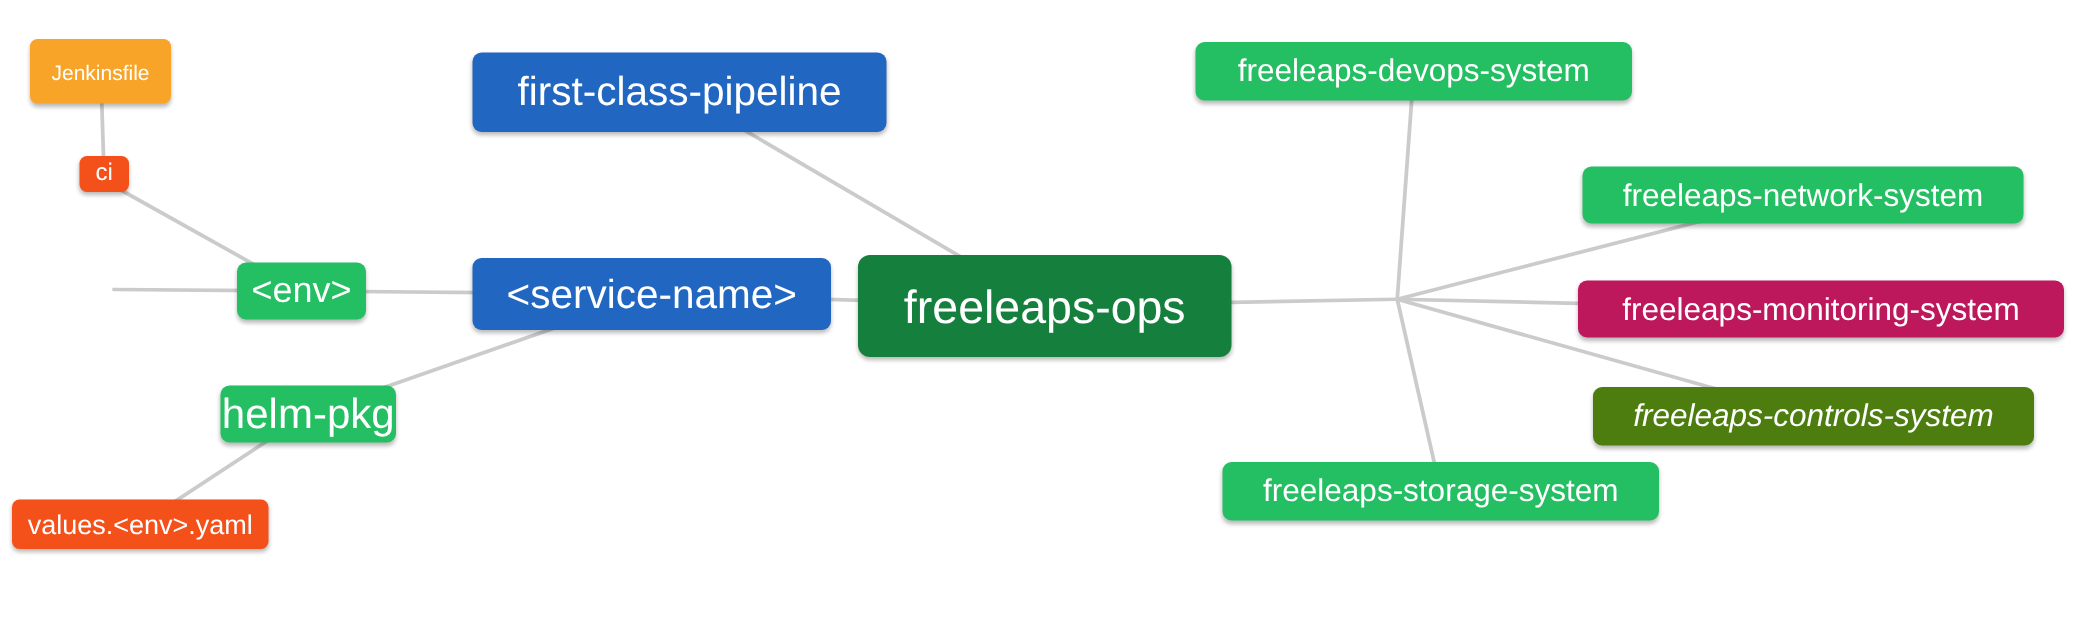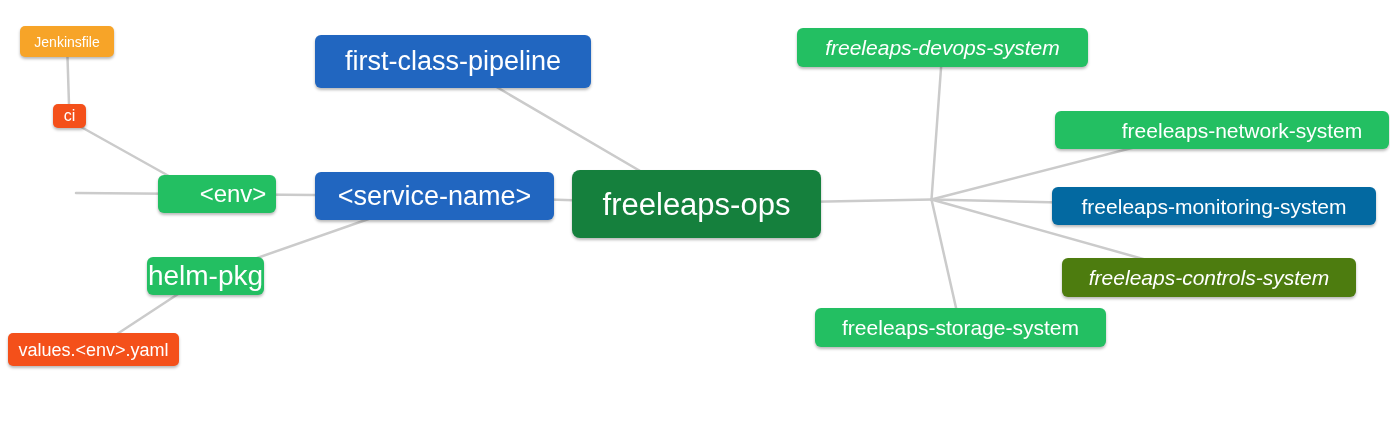--- a/index.html
+++ b/index.html
@@ -29,24 +29,24 @@
     justify-content: center;
     color: #ffffff;
     border-radius: 6px;
     box-shadow: 0 2px 3px rgba(0,0,0,0.28);
     white-space: nowrap;
     cursor: default;
     line-height: 1;
     user-select: none;
   }
   
-  .n-jenkinsfile { left: 20px;  top: 26px;  width: 94px;  height: 31px; font-size: 14px; border-radius: 5px; }
+  .n-jenkinsfile { left: 20px;  top: 26px;  width: 94px;  height: 43px; font-size: 14px; border-radius: 5px; }
   .n-ci          { left: 53px;  top: 104px; width: 33px;  height: 24px; font-size: 16px; border-radius: 5px; }
   .n-argo        { left: 31px;  top: 176px; width: 90px;  height: 34px; font-size: 19px; border-radius: 5px; }
-  .n-env         { left: 158px; top: 175px; width: 86px;  height: 38px; font-size: 24px; padding-left: 32px; }
+  .n-env         { left: 158px; top: 175px; width: 86px;  height: 38px; font-size: 24px; }
   .n-helm        { left: 147px; top: 257px; width: 117px; height: 38px; font-size: 28px; }
   .n-values      { left: 8px;   top: 333px; width: 171px; height: 33px; font-size: 18px; border-radius: 5px; }
   .n-fcp         { left: 315px; top: 35px;  width: 276px; height: 53px; font-size: 27px; }
   .n-service     { left: 315px; top: 172px; width: 239px; height: 48px; font-size: 27px; }
   .n-ops         { left: 572px; top: 170px; width: 249px; height: 68px; font-size: 31px; border-radius: 8px; }
   .n-manifests   { left: 852px; top: 174px; width: 159px; height: 51px; font-size: 27px; }
   .n-devops      { left: 797px; top: 28px;  width: 291px; height: 39px; font-size: 21px; }
   .n-network     { left: 1055px;top: 111px; width: 294px; height: 38px; font-size: 21px; }
   .n-monitoring  { left: 1052px;top: 187px; width: 324px; height: 38px; font-size: 21px; }
   .n-controls    { left: 1062px;top: 258px; width: 294px; height: 39px; font-size: 21px; }
@@ -74,18 +74,18 @@
     </svg>
 
   <div class="node n-jenkinsfile" style="background: rgb(247, 164, 40);">Jenkinsfile</div>
   <div class="node n-ci" style="background: rgb(244, 80, 26);">ci</div>
   <div class="node n-env" style="background: rgb(35, 191, 98);">&lt;env&gt;</div>
   <div class="node n-helm" style="background: rgb(35, 191, 98);">helm-pkg</div>
   <div class="node n-values" style="background: rgb(244, 80, 26);">values.&lt;env&gt;.yaml</div>
   <div class="node n-fcp" style="background: rgb(33, 102, 192);">first-class-pipeline</div>
   <div class="node n-service" style="background: rgb(33, 102, 192);">&lt;service-name&gt;</div>
   <div class="node n-ops" style="background: #15803d;">freeleaps-ops</div>
-  <div class="node n-devops" style="background: rgb(35, 191, 98); font-style: italic;">freeleaps-devops-system</div>
-  <div class="node n-network" style="background: rgb(35, 191, 98); padding-left: 40px;">freeleaps-network-system</div>
-  <div class="node n-monitoring" style="background: #0369a1;">freeleaps-monitoring-system</div>
+  <div class="node n-devops" style="background: rgb(35, 191, 98);">freeleaps-devops-system</div>
+  <div class="node n-network" style="background: rgb(35, 191, 98);">freeleaps-network-system</div>
+  <div class="node n-monitoring" style="background: #be185d;">freeleaps-monitoring-system</div>
   <div class="node n-controls" style="background: #4d7c0f; font-style: italic;">freeleaps-controls-system</div>
   <div class="node n-storage" style="background: rgb(35, 191, 98);">freeleaps-storage-system</div>
 </div>
 
 </body></html>

